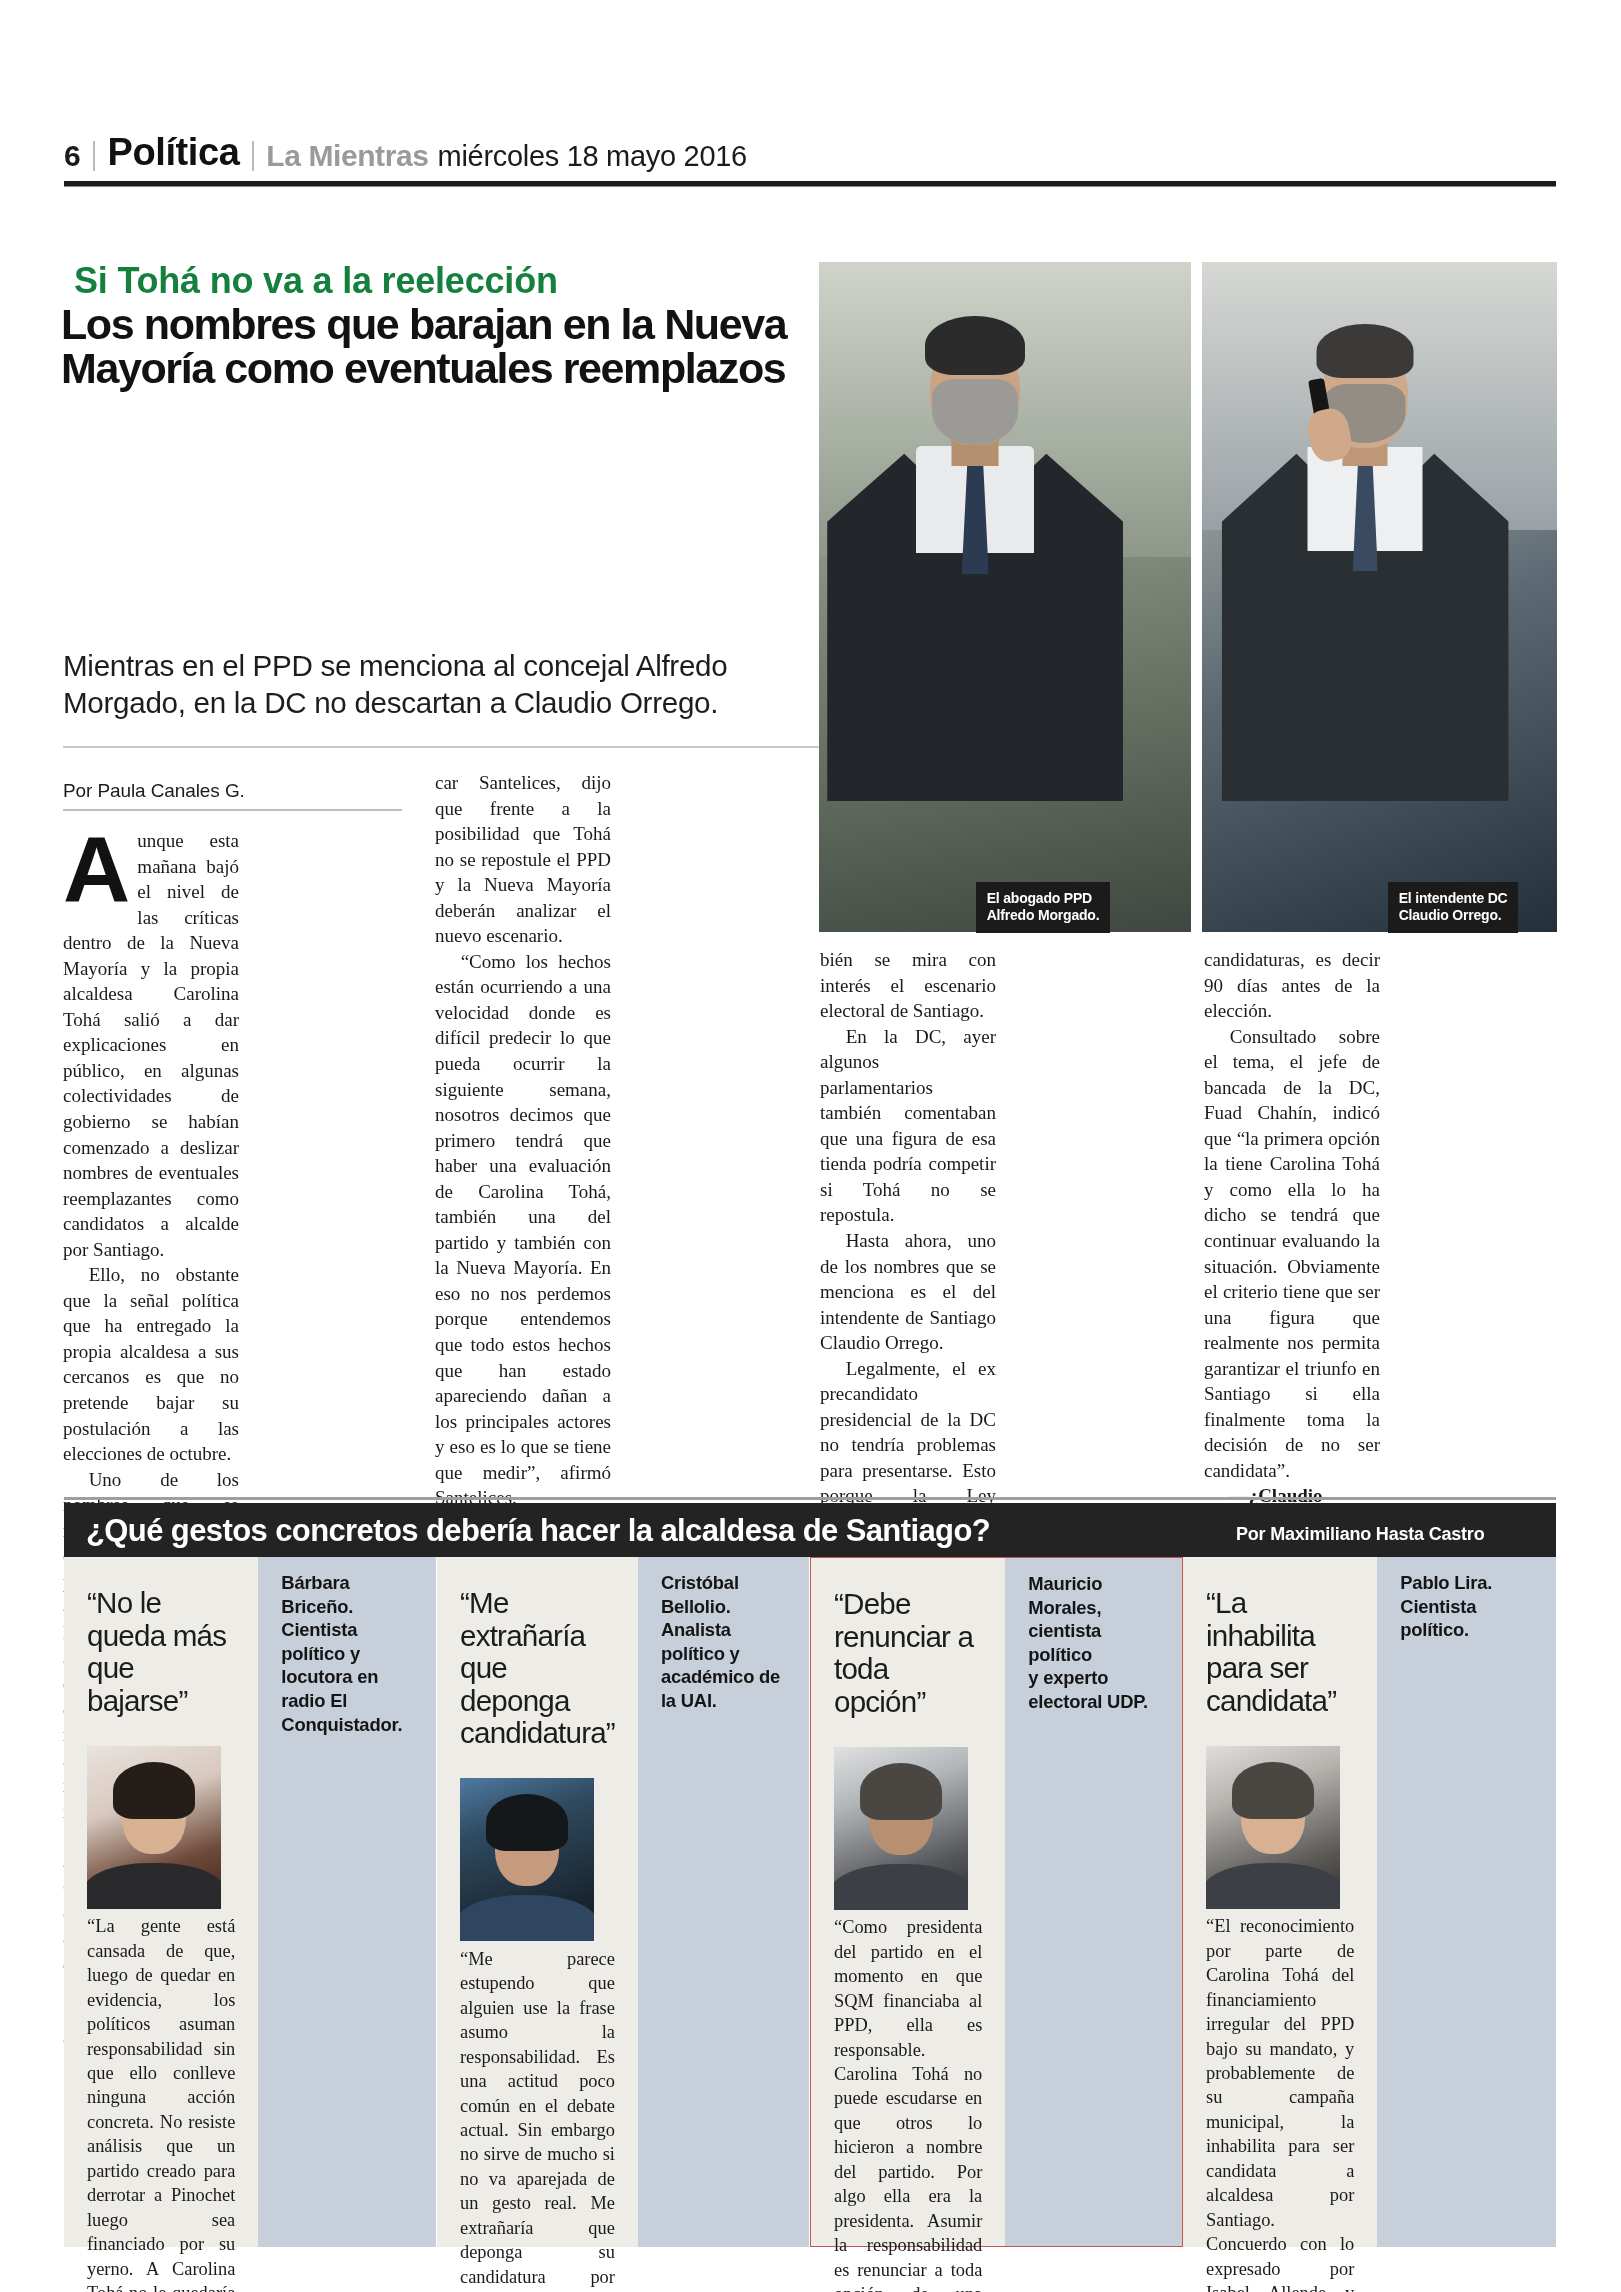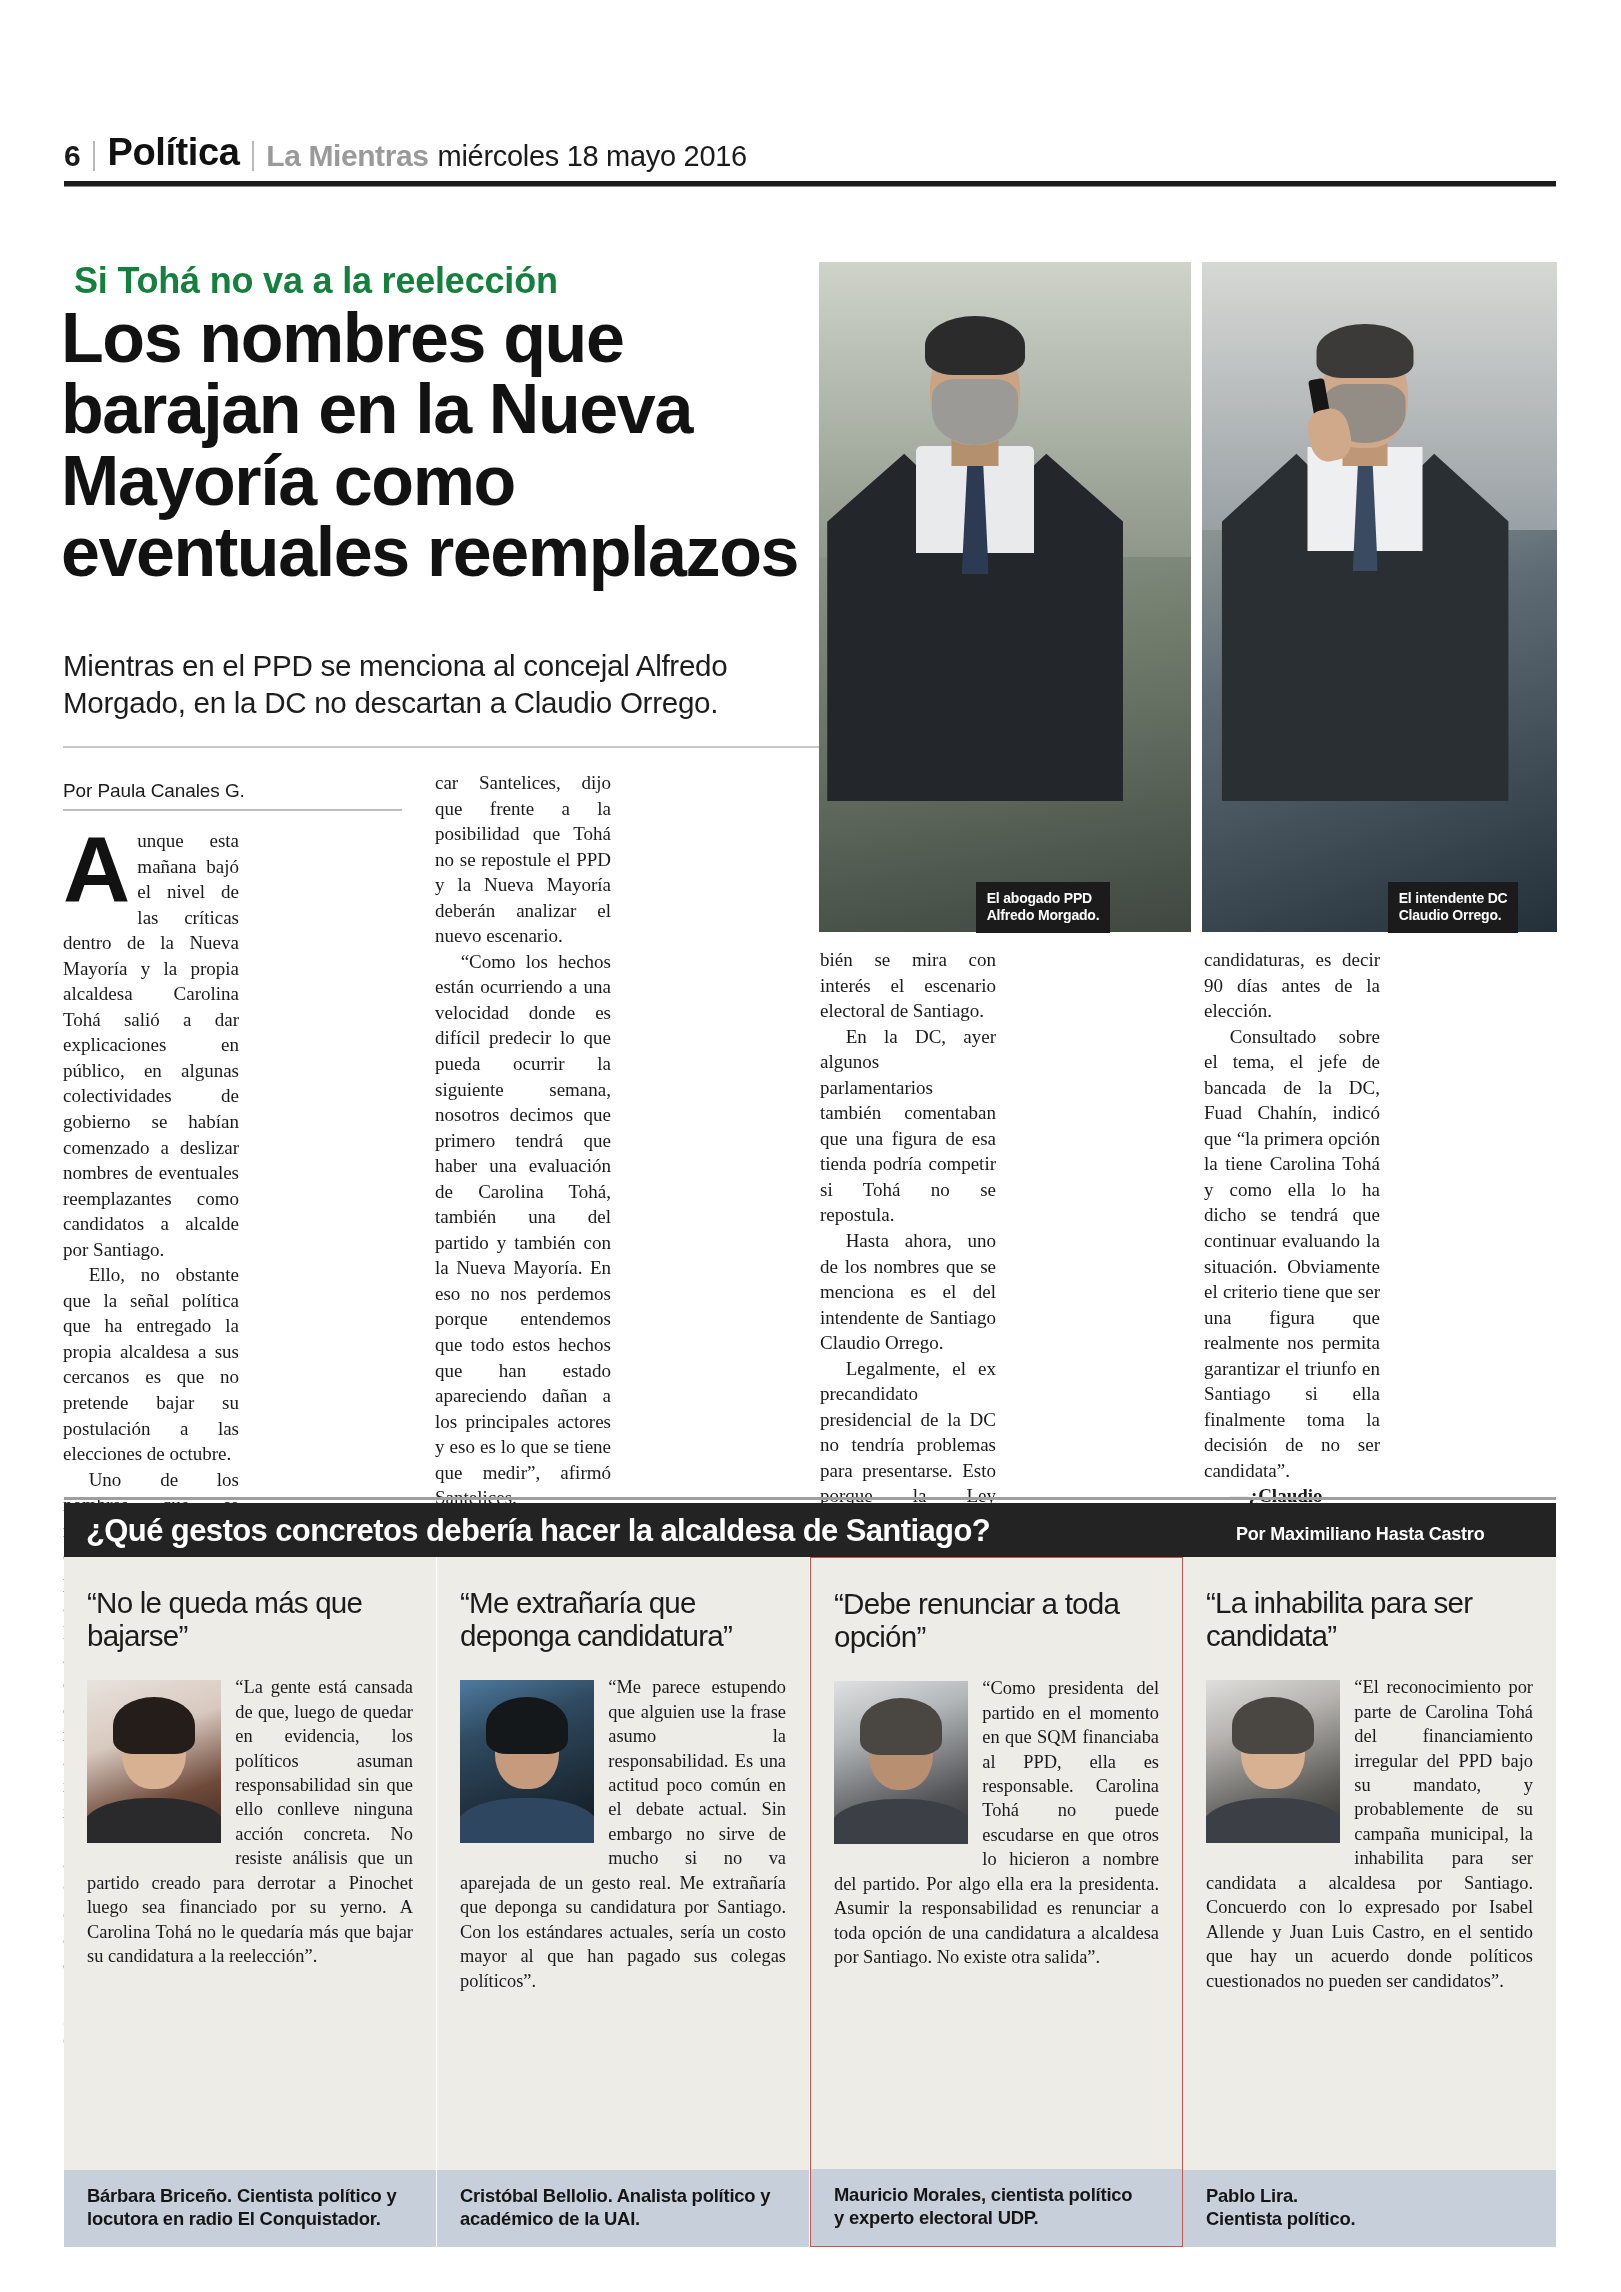--- a/index.html
+++ b/index.html
@@ -17,21 +17,21 @@
   .mh-page{font-size:30px;font-weight:bold;color:#1b1b1b;line-height:1;padding-right:12.5px;}
   .mh-sep{width:1.8px;height:30px;background:#b9b9b9;margin-right:12.5px;}
   .mh-section{font-size:38px;font-weight:bold;color:#111;line-height:1;letter-spacing:-0.4px;padding-right:12.5px;}
   .mh-brand{font-size:30px;font-weight:bold;color:#9a9a9a;line-height:1;letter-spacing:-0.4px;padding-right:9px;}
   .mh-date{font-size:29px;color:#1b1b1b;line-height:1;letter-spacing:-0.3px;}
   .mh-rule{position:absolute;left:64px;top:181px;width:1492px;height:4.5px;background:#1c1c1c;}
   .mh-rule2{position:absolute;left:64px;top:186px;width:1492px;height:0.9px;background:#8c8c8c;}
 
   
   .kicker{position:absolute;left:63px;top:260px;width:788px;font-size:36px;font-weight:bold;color:#15803d;letter-spacing:-0.2px;margin-left:11px;}
-  .headline{position:absolute;left:61px;top:303px;width:788px;font-size:70px;font-weight:bold;color:#121212;line-height:1.02;letter-spacing:-1.4px;}
+  .headline{position:absolute;left:61px;top:303px;width:788px;font-size:43px;font-weight:bold;color:#121212;line-height:1.02;letter-spacing:-1.4px;}
   .deck{position:absolute;left:63px;top:647px;width:770px;font-size:29.6px;color:#1d1d1d;line-height:1.26;letter-spacing:-0.3px;}
   .deck-rule{position:absolute;left:63px;top:746px;width:770px;height:1.8px;background:#c8c8c8;}
 
   
   .photo{position:absolute;overflow:hidden;background:#4a5a68;}
   .photo-a{left:819px;top:262px;width:372px;height:670px;}
   .photo-b{left:1202px;top:262px;width:355px;height:670px;}
   .ph-sky{position:absolute;inset:0;}
   .pa-bg{background:linear-gradient(170deg,#b9bfb4 0%,#9aa296 28%,#6f7a6b 60%,#3f4740 100%);}
   .pb-bg{background:linear-gradient(160deg,#c9ccc7 0%,#a7aca4 22%,#5d6a74 55%,#23303a 100%);}
@@ -77,21 +77,21 @@
   .subhead{font-family:"Liberation Sans", sans-serif;font-weight:bold;font-size:22.4px;color:#7b9cb0;letter-spacing:-0.3px;margin:16px 0 5.4px 0;text-indent:0;text-align:left;}
   .qline{font-weight:bold;}
 
   
   .panel-top-rule{position:absolute;left:64px;top:1497px;width:1492px;height:2.7px;background:#9e9e9e;}
   .banner{position:absolute;left:64px;top:1503px;width:1492px;height:54px;background:#232323;}
   .banner-title{position:absolute;left:86px;top:1513px;font-size:31px;font-weight:bold;color:#fff;letter-spacing:-0.6px;}
   .banner-by{position:absolute;left:1236px;top:1524px;font-size:18px;font-weight:bold;color:#fff;letter-spacing:-0.2px;}
 
   .opblocks{position:absolute;left:64px;top:1557px;width:1492px;height:690px;display:flex;}
-  .opblock{position:relative;width:25%;box-sizing:border-box;background:#eeece7;border-right:1.8px solid #ffffff;display:flex;flex-direction:column;}
+  .opblock{position:relative;width:25%;box-sizing:border-box;background:#eeece7;border-right:1.8px solid #ffffff;display:flex;flex-direction:row;}
   .opblock:last-child{border-right:none;}
   .opblock.hl{border:1.4px solid #c4564f;}
   .op-inner{position:relative;padding:30px 23px 0 23px;flex:1;}
   .op-title{font-size:29.6px;font-weight:normal;color:#1c1c1c;line-height:1.1;letter-spacing:-0.8px;margin:0 0 23px 0;}
   .op-body{font-family:"Liberation Serif", serif;font-size:18.4px;line-height:1.33;color:#1a1a1a;text-align:justify;}
   .op-photo{float:left;width:134px;height:163px;margin:5.4px 14.3px 5.4px 0;shape-outside:margin-box;overflow:hidden;background:#9b9b9b;position:relative;}
   .op-photo.p1{background:linear-gradient(160deg,#e9e2de 0%,#d8c9bf 35%,#6e4a3a 70%,#3a2620 100%);}
   .op-photo.p2{background:linear-gradient(160deg,#4e7aa0 0%,#2f4a60 30%,#1d2c38 70%,#10181f 100%);}
   .op-photo.p3{background:linear-gradient(160deg,#dfe1e3 0%,#b3b6b8 30%,#55575a 72%,#2a2c2f 100%);}
   .op-photo.p4{background:linear-gradient(160deg,#dfdedc 0%,#b6b3af 30%,#5b5956 72%,#2e2c2a 100%);}

